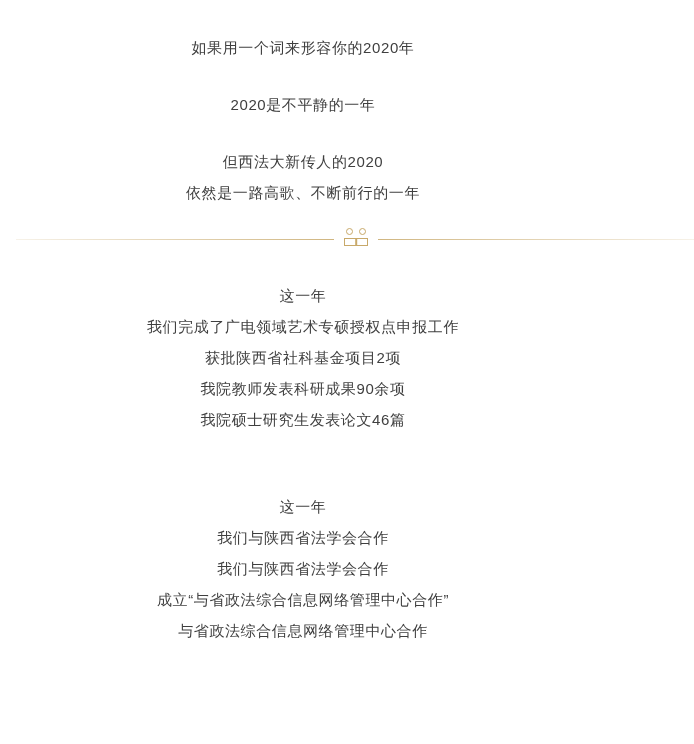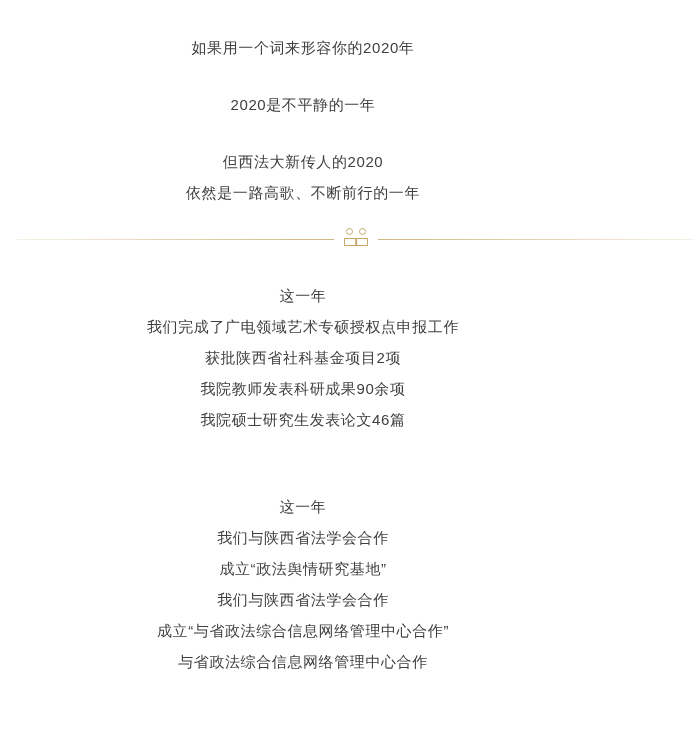--- a/index.html
+++ b/index.html
@@ -135,20 +135,19 @@
     <div class="line">获批陕西省社科基金项目2项</div>
     <div class="line">我院教师发表科研成果90余项</div>
     <div class="line">我院硕士研究生发表论文46篇</div>
   </div>
 
   <div class="spacer-xl"></div>
 
   <div class="block">
     <div class="line">这一年</div>
     <div class="line">我们与陕西省法学会合作</div>
-    <div class="line">成立“政法舆情研究基地”</div>
     <div class="line">我们与陕西省法学会合作</div>
     <div class="line">成立“与省政法综合信息网络管理中心合作”</div>
     <div class="line">与省政法综合信息网络管理中心合作</div>
 
   </div>
 
 </div>
 
 </body></html>

